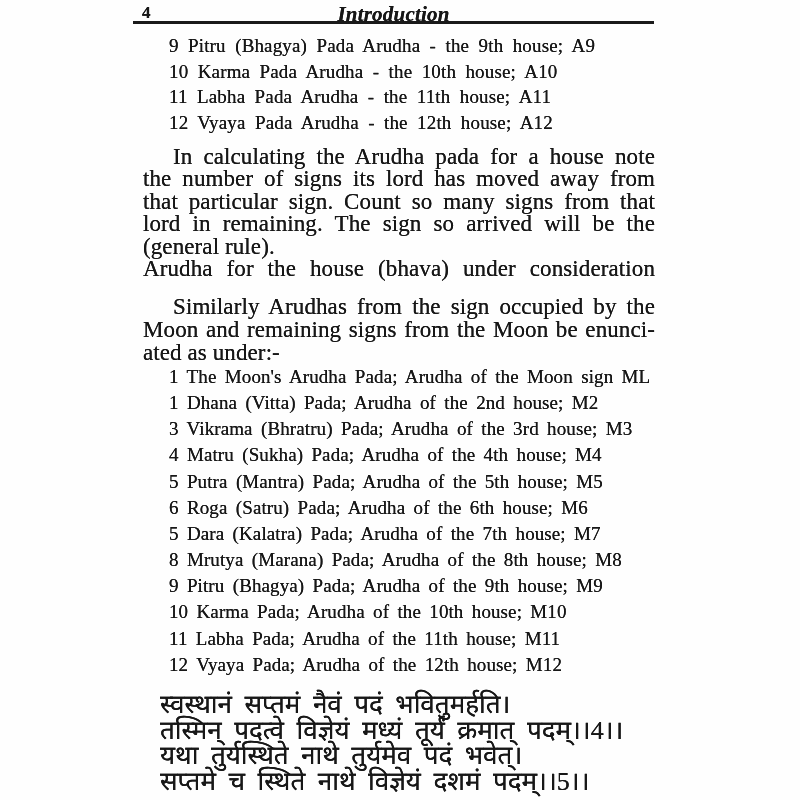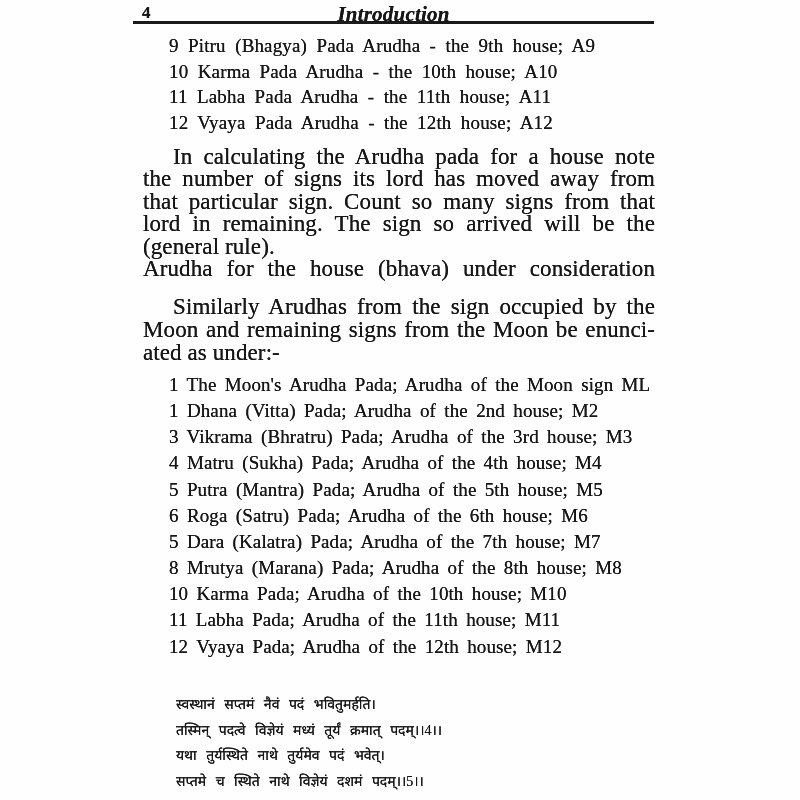--- a/index.html
+++ b/index.html
@@ -62,21 +62,21 @@
     white-space: nowrap;
     margin-left: 26px;
   }
   .list-a {
     top: 33px;
     line-height: 25.5px;
     word-spacing: 4.5px;
     letter-spacing: 0.15px;
   }
   .list-m {
-    top: 372px;
+    top: 364px;
     line-height: 26.15px;
     word-spacing: 3.5px;
     letter-spacing: 0.1px;
   }
 
   
   .para {
     position: absolute;
     left: 143px;
     width: 512px;
@@ -89,24 +89,24 @@
   .pline.just {
     white-space: normal;
     text-align: justify;
     text-align-last: justify;
   }
   .pline.indent { text-indent: 30px; }
 
   
   .verses {
     position: absolute;
-    left: 176px;
+    left: 160px;
     top: 692px;
     width: 496px;
-    font-size: 14px;
+    font-size: 26px;
     line-height: 25.6px;
     word-spacing: 6px;
     white-space: nowrap;
   }
 </style>
 </head>
 <body>
 
 <div class="page">
 
@@ -140,20 +140,21 @@
 
   <div class="list list-m">
     <div class="row">1 The Moon's Arudha Pada; Arudha of the Moon sign ML</div>
     <div class="row">1 Dhana (Vitta) Pada; Arudha of the 2nd house; M2</div>
     <div class="row">3 Vikrama (Bhratru) Pada; Arudha of the 3rd house; M3</div>
     <div class="row">4 Matru (Sukha) Pada; Arudha of the 4th house; M4</div>
     <div class="row">5 Putra (Mantra) Pada; Arudha of the 5th house; M5</div>
     <div class="row">6 Roga (Satru) Pada; Arudha of the 6th house; M6</div>
     <div class="row">5 Dara (Kalatra) Pada; Arudha of the 7th house; M7</div>
     <div class="row">8 Mrutya (Marana) Pada; Arudha of the 8th house; M8</div>
+    <div class="row">9 Pitru (Bhagya) Pada; Arudha of the 9th house; M9</div>
     <div class="row">10 Karma Pada; Arudha of the 10th house; M10</div>
     <div class="row">11 Labha Pada; Arudha of the 11th house; M11</div>
     <div class="row">12 Vyaya Pada; Arudha of the 12th house; M12</div>
   </div>
 
   <div class="verses">
     <div class="vline">स्वस्थानं सप्तमं नैवं पदं भवितुमर्हति।</div>
     <div class="vline">तस्मिन् पदत्वे विज्ञेयं मध्यं तूर्यं क्रमात् पदम्।।4।।</div>
     <div class="vline">यथा तुर्यस्थिते नाथे तुर्यमेव पदं भवेत्।</div>
     <div class="vline">सप्तमे च स्थिते नाथे विज्ञेयं दशमं पदम्।।5।।</div>

